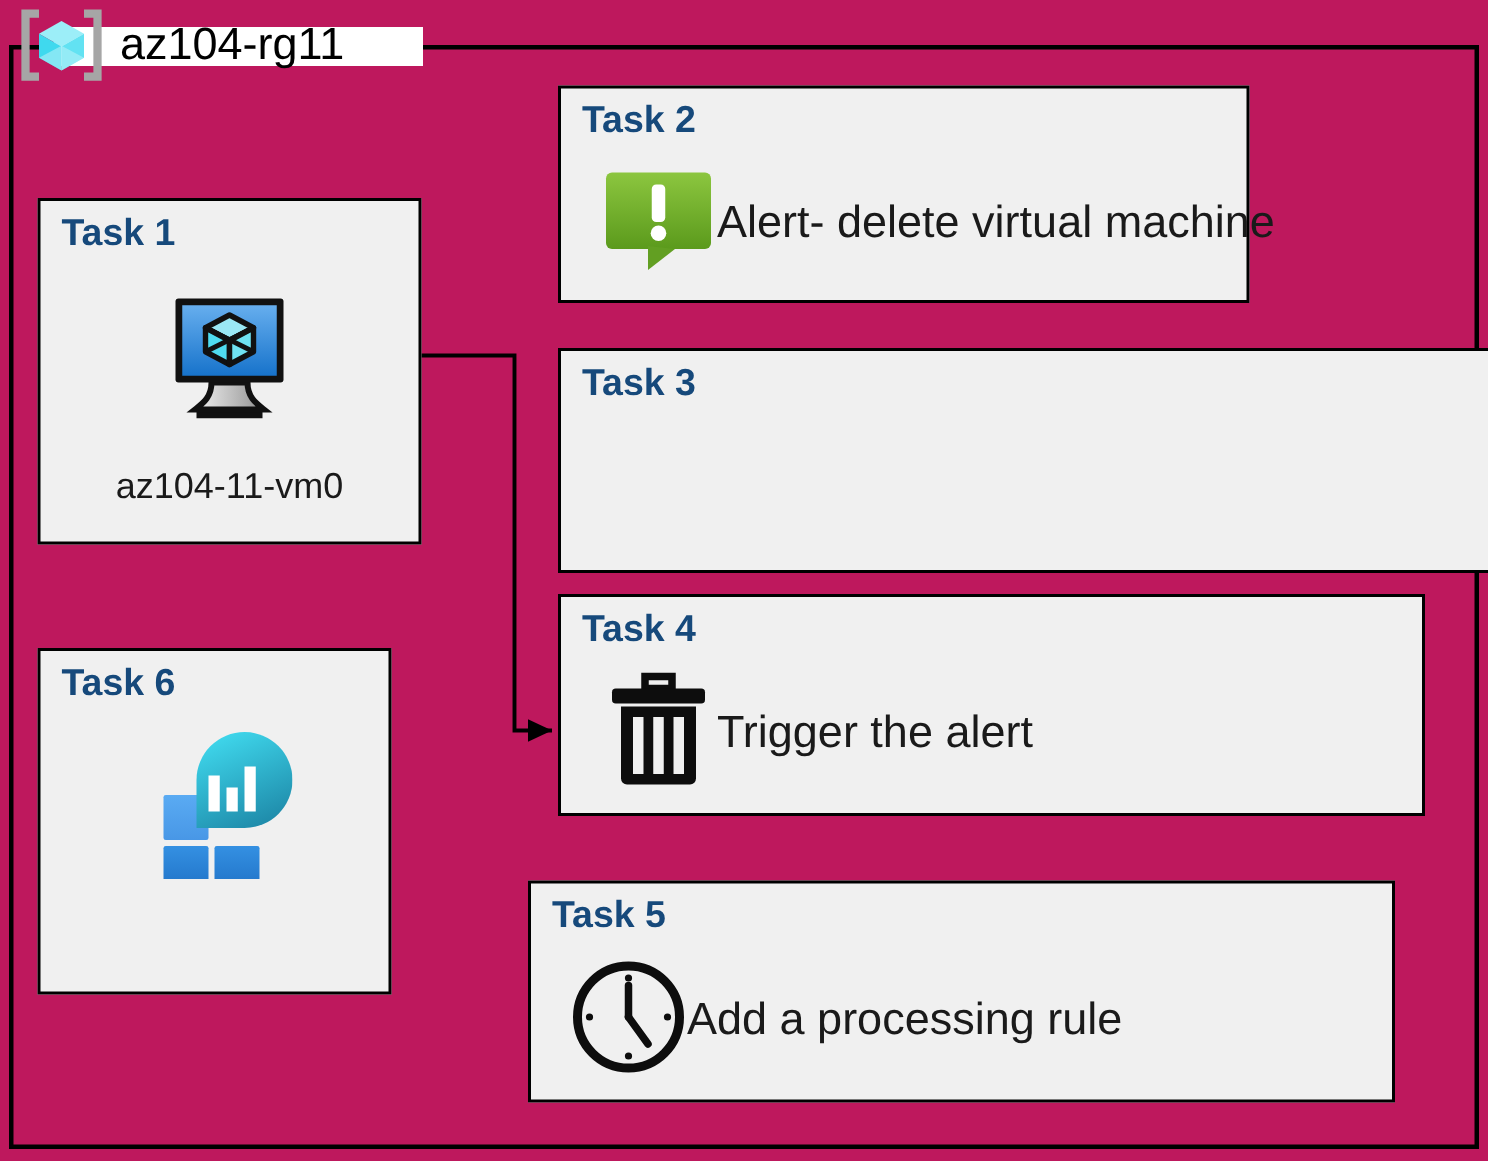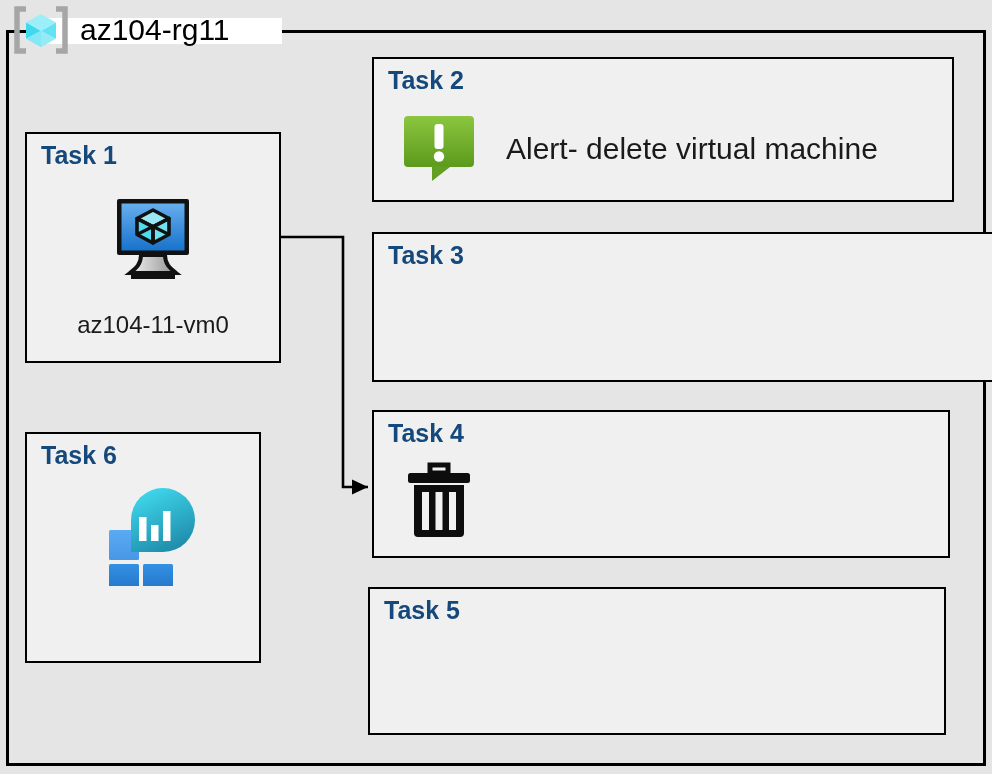--- a/index.html
+++ b/index.html
@@ -7,21 +7,21 @@
     padding: 0;
     background: #ffffff;
   }
   body {
     font-family: "Liberation Sans", sans-serif;
   }
   #canvas {
     position: relative;
     width: 992px;
     height: 774px;
-    background: #e5e5e5;
+    background: #be185d;
     overflow: hidden;
   }
 
   
   .rg-frame {
     position: absolute;
     left: 6px;
     top: 30px;
     width: 980px;
     height: 736px;
@@ -100,21 +100,20 @@
 
   
   .card-wide .row {
     position: absolute;
     left: 26px;
     right: 10px;
     top: 44px;
     bottom: 6px;
     display: flex;
     align-items: center;
-    gap: 28px;
   }
   .card-wide .icon-wrap {
     width: 78px;
     height: 78px;
     flex: 0 0 78px;
     display: flex;
     align-items: center;
     justify-content: center;
   }
   .card-wide .caption {
@@ -230,21 +229,21 @@
           <path d="M40 66 L40 34 A32 32 0 1 1 72 66 Z" fill="url(#tealBlob)"></path>
 
           <rect x="48" y="31" width="7.5" height="24" fill="#ffffff"></rect>
           <rect x="60" y="39" width="7.5" height="16" fill="#ffffff"></rect>
           <rect x="72" y="25" width="7.5" height="30" fill="#ffffff"></rect>
         </svg>
       </span>
     </div>
   </div>
 
-  <div class="card card-wide" style="left:372px; top:57px; width:582px; height:145px;">
+  <div class="card card-wide" style="left:372px; top:57px; width:461px; height:145px;">
     <div class="card-title">Task 2</div>
     <div class="row">
       <div class="icon-wrap">
         <span>
           <svg width="76" height="76" viewBox="0 0 76 76">
             <defs>
               <linearGradient id="alertGreen" x1="0" y1="0" x2="0" y2="1">
                 <stop offset="0%" stop-color="#8cc63f"></stop>
                 <stop offset="100%" stop-color="#5b9a1c"></stop>
               </linearGradient>
@@ -257,39 +256,58 @@
         </span>
       </div>
       <div class="caption">Alert- delete virtual machine</div>
     </div>
   </div>
 
   <div class="card card-wide" style="left:372px; top:232px; width:630px; height:150px;">
     <div class="card-title">Task 3</div>
   </div>
 
-  <div class="card card-wide" style="left:372px; top:410px; width:578px; height:148px;">
+  <div class="card card-wide" style="left:372px; top:396px; width:578px; height:148px;">
     <div class="card-title">Task 4</div>
     <div class="row">
       <div class="icon-wrap">
         <span>
           <svg width="68" height="80" viewBox="0 0 68 80">
 
             <path d="M25 4 h18 v8 h-18 z" fill="none" stroke="#0d0d0d" stroke-width="5"></path>
 
             <rect x="3" y="12" width="62" height="10" rx="2.5" fill="#0d0d0d"></rect>
 
             <path d="M9 24 h50 v48 a4 4 0 0 1 -4 4 h-42 a4 4 0 0 1 -4 -4 z" fill="#0d0d0d"></path>
 
             <rect x="17" y="31" width="7" height="38" fill="#f0f0f0"></rect>
             <rect x="30.5" y="31" width="7" height="38" fill="#f0f0f0"></rect>
             <rect x="44" y="31" width="7" height="38" fill="#f0f0f0"></rect>
           </svg>
         </span>
       </div>
-    </div>
-  </div>
-
-  <div class="card card-wide" style="left:368px; top:587px; width:578px; height:148px;">
+      <div class="caption">Trigger the alert</div>
+    </div>
+  </div>
+
+  <div class="card card-wide" style="left:352px; top:587px; width:578px; height:148px;">
     <div class="card-title">Task 5</div>
+    <div class="row">
+      <div class="icon-wrap">
+        <span>
+          <svg width="80" height="80" viewBox="0 0 80 80">
+            <circle cx="40" cy="40" r="34" fill="none" stroke="#0d0d0d" stroke-width="6"></circle>
+
+            <circle cx="40" cy="14" r="2.4" fill="#0d0d0d"></circle>
+            <circle cx="66" cy="40" r="2.4" fill="#0d0d0d"></circle>
+            <circle cx="40" cy="66" r="2.4" fill="#0d0d0d"></circle>
+            <circle cx="14" cy="40" r="2.4" fill="#0d0d0d"></circle>
+
+            <path d="M40 40 L40 19" fill="none" stroke="#0d0d0d" stroke-width="5" stroke-linecap="round"></path>
+            <path d="M40 40 L53 58" fill="none" stroke="#0d0d0d" stroke-width="5" stroke-linecap="round"></path>
+          </svg>
+        </span>
+      </div>
+      <div class="caption">Add a processing rule</div>
+    </div>
   </div>
 
 </div>
 
 </body></html>

